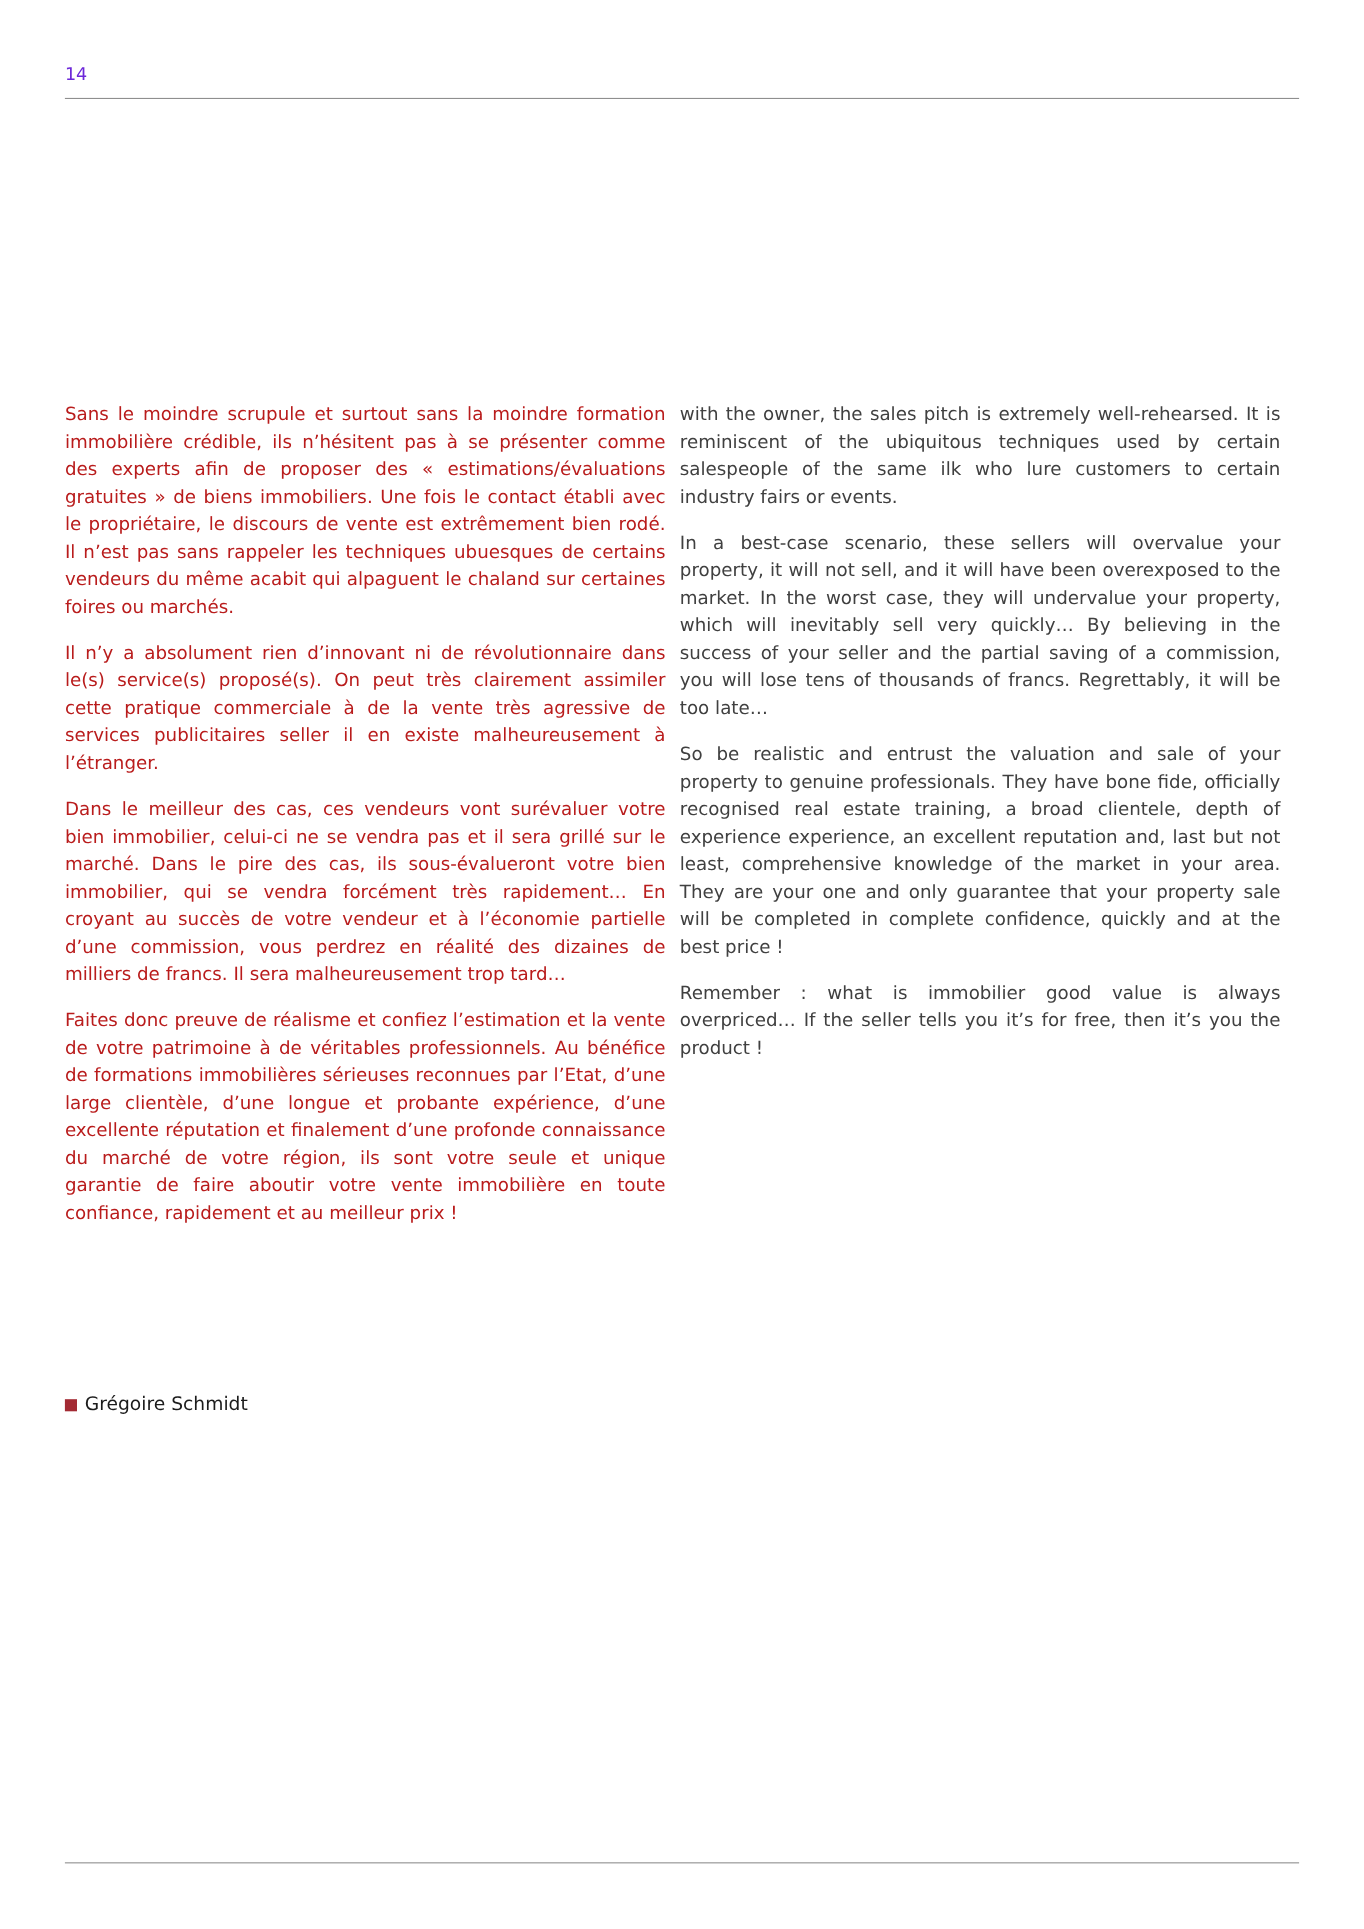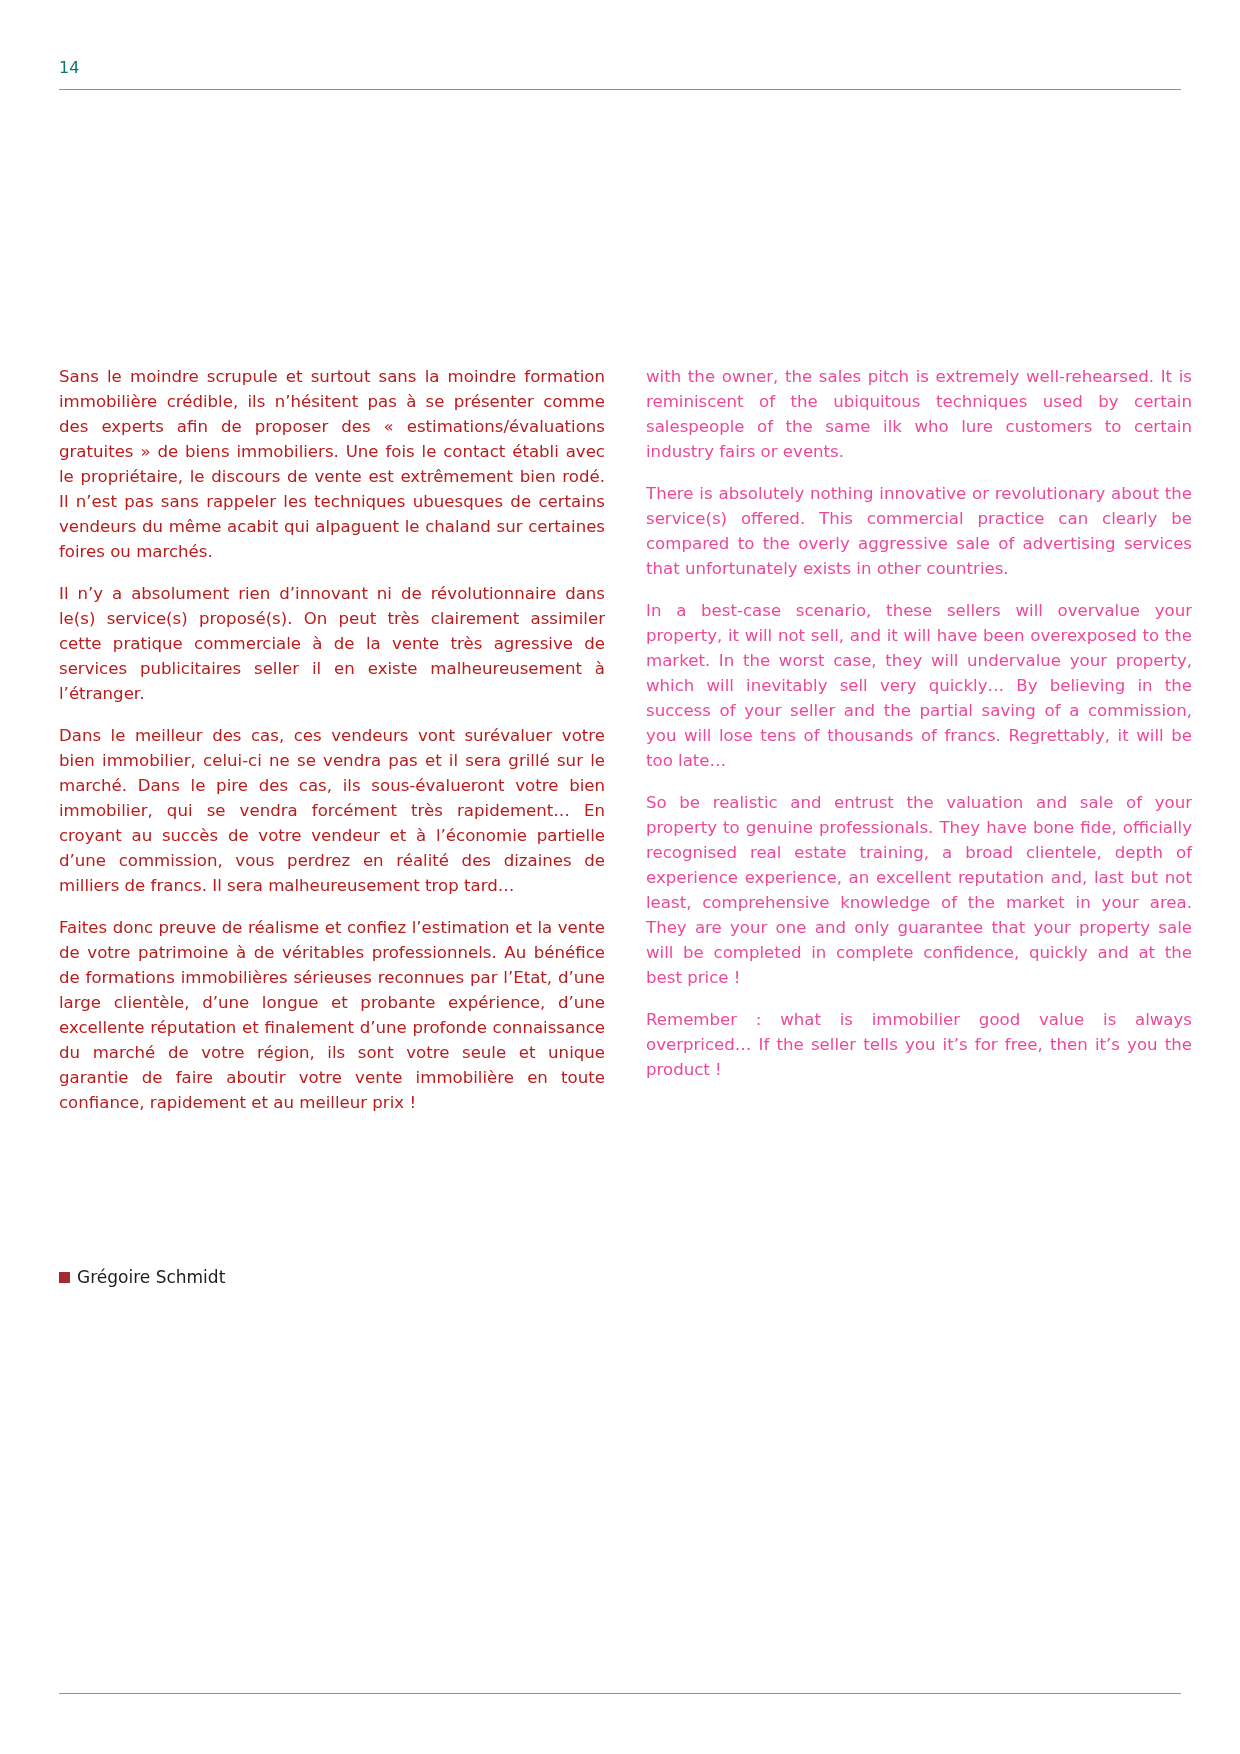--- a/index.html
+++ b/index.html
@@ -12,21 +12,21 @@
       height: 1754px;
       position: relative;
       overflow: hidden;
       font-family: "DejaVu Sans", sans-serif;
     }
     .page-number {
       position: absolute;
       left: 59px;
       top: 58px;
       font-size: 16px;
-      color: #0f766e;
+      color: #6d28d9;
       font-family: "DejaVu Sans", sans-serif;
     }
     .rule {
       position: absolute;
       left: 59px;
       width: 1122px;
       height: 0;
       border-top: 1.5px solid #8f8f8f;
     }
     .rule-top { top: 89px; }
@@ -42,22 +42,22 @@
       hyphens: none;
     }
     .column p {
       margin: 0 0 17px 0;
     }
     .col-fr {
       left: 59px;
       color: #b91c1c;
     }
     .col-en {
-      left: 646px;
-      color: #ec4899;
+      left: 618px;
+      color: #404040;
     }
 
     .author {
       position: absolute;
       left: 59px;
       top: 1267px;
       display: flex;
       align-items: center;
       font-size: 17px;
       color: #1c1c1c;
@@ -78,21 +78,20 @@
 
 <div class="column col-fr">
   <p>Sans le moindre scrupule et surtout sans la moindre formation immobilière crédible, ils n’hésitent pas à se présenter comme des experts afin de proposer des « estimations/évaluations gratuites » de biens immobiliers. Une fois le contact établi avec le propriétaire, le discours de vente est extrêmement bien rodé. Il n’est pas sans rappeler les techniques ubuesques de certains vendeurs du même acabit qui alpaguent le chaland sur certaines foires ou marchés.</p>
   <p>Il n’y a absolument rien d’innovant ni de révolutionnaire dans le(s) service(s) proposé(s). On peut très clairement assimiler cette pratique commerciale à de la vente très agressive de services publicitaires seller il en existe malheureusement à l’étranger.</p>
   <p>Dans le meilleur des cas, ces vendeurs vont surévaluer votre bien immobilier, celui-ci ne se vendra pas et il sera grillé sur le marché. Dans le pire des cas, ils sous-évalueront votre bien immobilier, qui se vendra forcément très rapidement… En croyant au succès de votre vendeur et à l’économie partielle d’une commission, vous perdrez en réalité des dizaines de milliers de francs. Il sera malheureusement trop tard…</p>
   <p>Faites donc preuve de réalisme et confiez l’estimation et la vente de votre patrimoine à de véritables professionnels. Au bénéfice de formations immobilières sérieuses reconnues par l’Etat, d’une large clientèle, d’une longue et probante expérience, d’une excellente réputation et finalement d’une profonde connaissance du marché de votre région, ils sont votre seule et unique garantie de faire aboutir votre vente immobilière en toute confiance, rapidement et au meilleur prix !</p>
 </div>
 
 <div class="column col-en">
   <p>with the owner, the sales pitch is extremely well-rehearsed. It is reminiscent of the ubiquitous techniques used by certain salespeople of the same ilk who lure customers to certain industry fairs or events.</p>
-  <p>There is absolutely nothing innovative or revolutionary about the service(s) offered. This commercial practice can clearly be compared to the overly aggressive sale of advertising services that unfortunately exists in other countries.</p>
   <p>In a best-case scenario, these sellers will overvalue your property, it will not sell, and it will have been overexposed to the market. In the worst case, they will undervalue your property, which will inevitably sell very quickly… By believing in the success of your seller and the partial saving of a commission, you will lose tens of thousands of francs. Regrettably, it will be too late…</p>
   <p>So be realistic and entrust the valuation and sale of your property to genuine professionals. They have bone fide, officially recognised real estate training, a broad clientele, depth of experience experience, an excellent reputation and, last but not least, comprehensive knowledge of the market in your area. They are your one and only guarantee that your property sale will be completed in complete confidence, quickly and at the best price !</p>
   <p>Remember : what is immobilier good value is always overpriced… If the seller tells you it’s for free, then it’s you the product !</p>
 </div>
 
 <div class="author">
   <span class="author-marker" style="background: rgb(163, 42, 51);"></span>
   <span>Grégoire Schmidt</span>
 </div>
 

